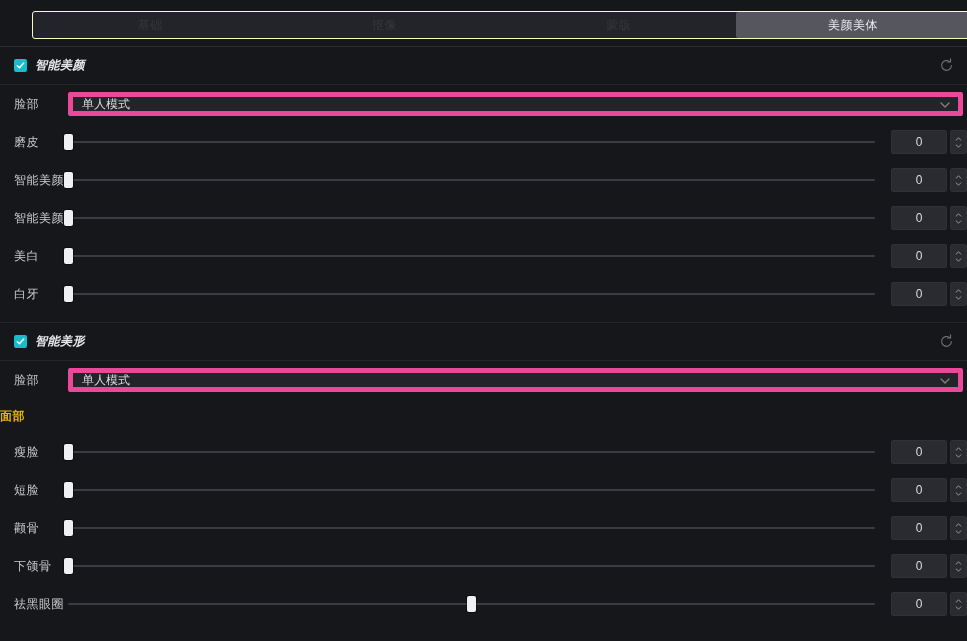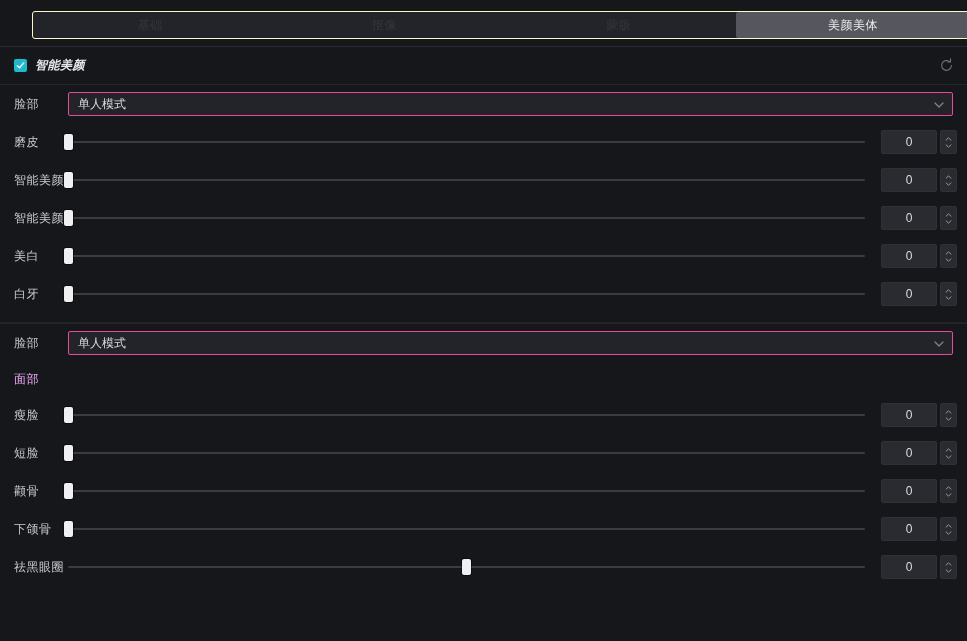--- a/index.html
+++ b/index.html
@@ -90,46 +90,44 @@
     height: 1px; background: #242529;
     margin: 0 0 0 0;
   }
 
   
   .row {
     height: 38px;
     display: flex;
     align-items: center;
     padding-left: 14px;
-    padding-right: 10px;
   }
   .row-label {
     width: 54px;
     flex: 0 0 54px;
     font-size: 12px;
     color: #c9cacd;
     letter-spacing: .5px;
   }
   .subhead {
     height: 34px;
     display: flex; align-items: center;
-    padding-left: 14px;
-    font-size: 12px;
-    color: #f0abfc;
-    font-weight: normal;
+    font-size: 12px;
+    color: #eab308;
+    font-weight: bold;
     letter-spacing: .5px;
   }
 
   
   .select {
     position: relative;
     flex: 1 1 auto;
     height: 24px;
     background: #232429;
-    border: 1px solid #ec4899;
+    border: 5px solid #ec4899;
     border-radius: 2px;
     display: flex;
     align-items: center;
     padding: 0 22px 0 9px;
     font-size: 12px;
     color: #d8d9dc;
     cursor: pointer;
     margin-right: 4px;
   }
   .select .chev {
@@ -349,20 +347,34 @@
             </svg>
         </div>
       </div>
     </div>
   </div>
 
   <div class="section-rule" style="margin-top:9px"></div>
 
   <div class="section">
 
+    <div class="section-head">
+      <span class="chk">
+        <svg width="9" height="9" viewBox="0 0 10 10" aria-hidden="true">
+          <path d="M1.4 5.2 L3.8 7.5 L8.6 2.3" fill="none" stroke="#ffffff" stroke-width="1.6" stroke-linecap="round" stroke-linejoin="round"></path>
+        </svg>
+      </span>
+      <span class="section-title">智能美形</span>
+      <span class="reset-btn">
+        <svg width="15" height="15" viewBox="0 0 16 16" aria-hidden="true">
+          <path d="M13.2 8 A5.2 5.2 0 1 1 11.3 3.9" fill="none" stroke="#b9babe" stroke-width="1.2" stroke-linecap="round"></path>
+          <path d="M12.3 0.9 L12.3 4.3 L8.9 4.3" fill="none" stroke="#b9babe" stroke-width="1.2" stroke-linecap="round" stroke-linejoin="round"></path>
+        </svg>
+      </span>
+    </div>
     <div class="section-rule"></div>
 
     <div class="row">
       <span class="row-label">脸部</span>
       <div class="select">
         <span>单人模式</span>
         <span class="chev">
           <svg width="10" height="6" viewBox="0 0 10 6" aria-hidden="true">
             <path d="M1 1 L5 5 L9 1" fill="none" stroke="#c4c5c9" stroke-width="1.2" stroke-linecap="round" stroke-linejoin="round"></path>
           </svg>

